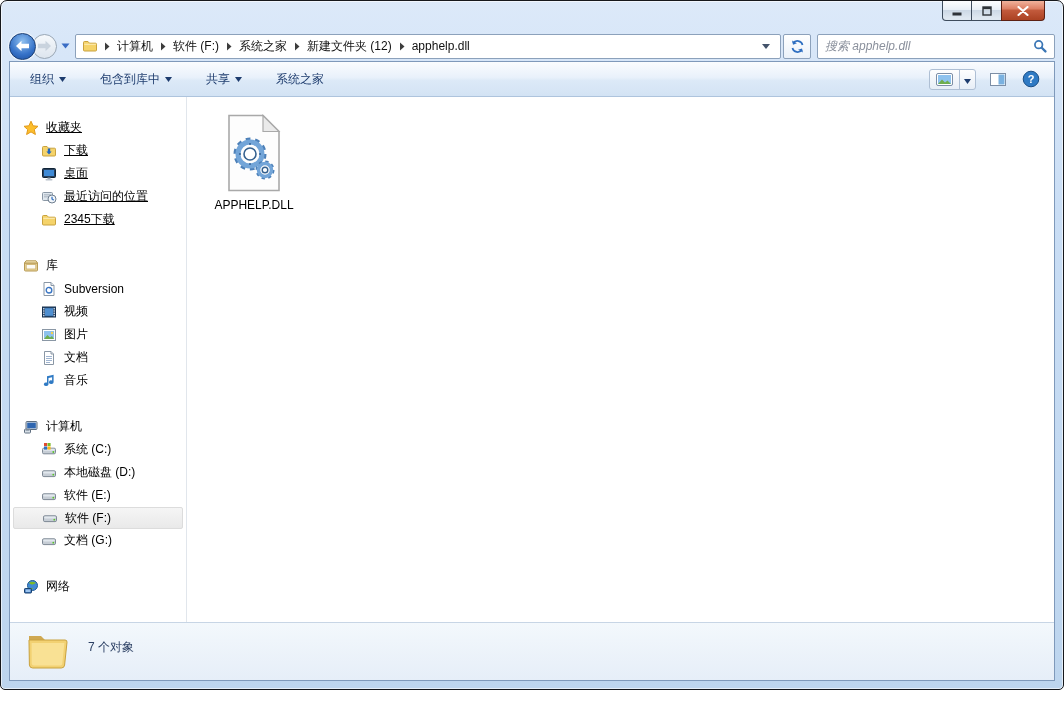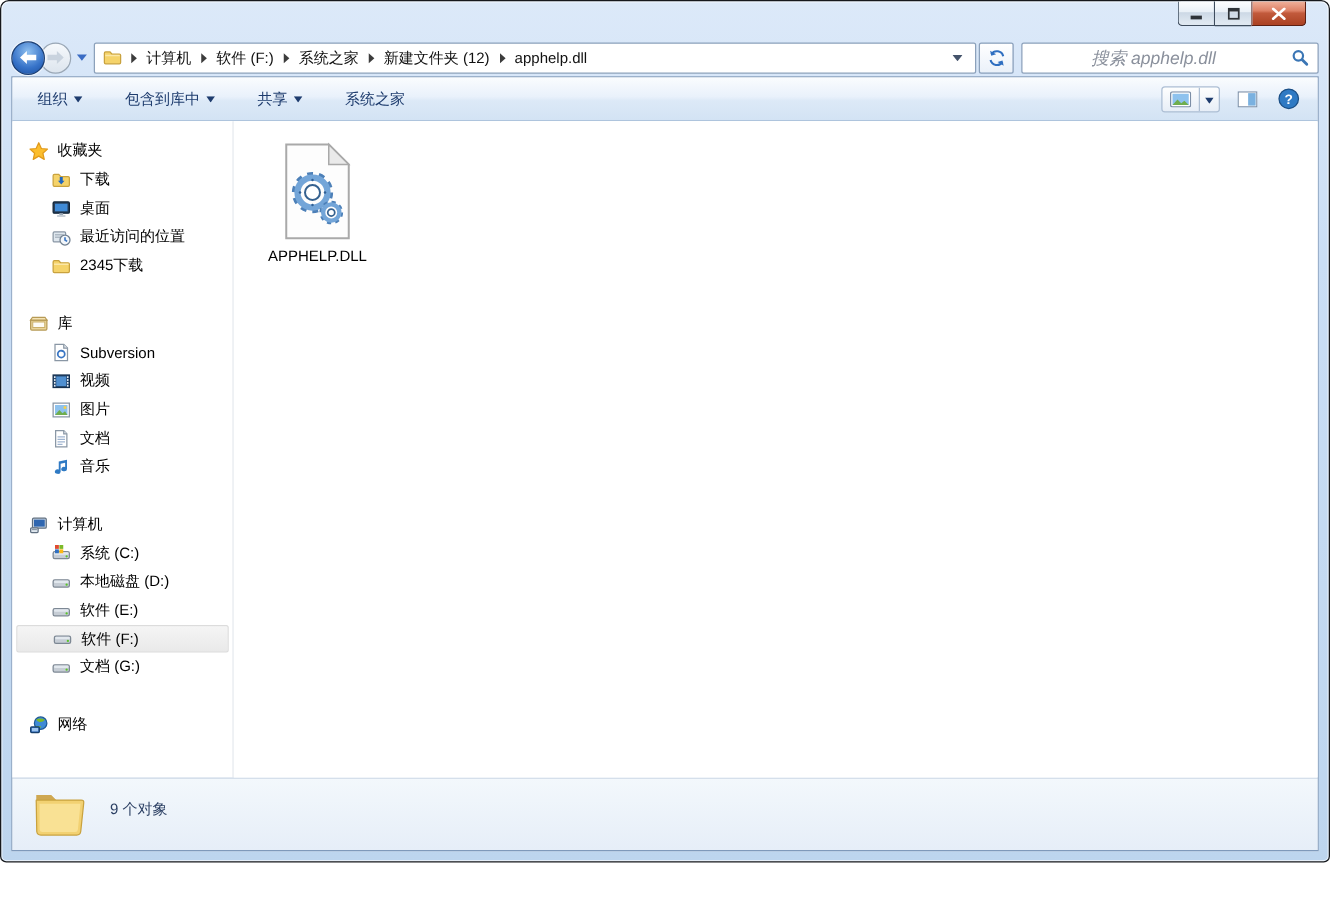--- a/index.html
+++ b/index.html
@@ -35,22 +35,22 @@
     display:flex;align-items:center;padding:0 4px;overflow:hidden;}
   .addr-folder{display:flex;align-items:center;margin:0 2px;}
   .crumbs{display:flex;align-items:center;flex:1;overflow:hidden;}
   .crumb-sep{display:flex;align-items:center;margin:0 4px;}
   .crumb{font-size:12px;color:#111;white-space:nowrap;padding:2px 3px;cursor:default;}
   .addr-dd{margin-left:auto;display:flex;align-items:center;padding:0 6px;}
   .refresh-btn{width:28px;height:25px;border:1px solid #8ca1bb;border-radius:2px;margin-left:2px;
     background:linear-gradient(#ffffff,#eaf1f9);display:flex;align-items:center;justify-content:center;flex:none;}
   .searchbox{width:238px;height:25px;border:1px solid #8ca1bb;border-radius:2px;background:#fff;
     margin-left:6px;display:flex;align-items:center;padding:0 7px;flex:none;}
-  .search-input{flex:1;border:none;outline:none;font-size:14px;font-style:italic;color:#1d4ed8;
-    font-family:"Liberation Sans","DejaVu Sans",sans-serif;background:transparent;min-width:0;margin-left:48px;}
+  .search-input{flex:1;border:none;outline:none;font-size:12px;font-style:italic;color:#1d4ed8;
+    font-family:"Liberation Sans","DejaVu Sans",sans-serif;background:transparent;min-width:0;}
   .search-input::placeholder{color:#8a909c;font-style:italic;}
 
   
   .client{flex:1;margin:0 8px 8px;border:1px solid #7f99ba;display:flex;flex-direction:column;min-height:0;background:#fff;}
 
   .toolbar{height:35px;flex:none;display:flex;align-items:center;
     background:linear-gradient(180deg,#fafcfe,#e9f1fb 45%,#dce9f7 55%,#d3e3f4);
     border-bottom:1px solid #aec4dd;padding:0 10px;}
   .tool-item{font-size:12px;color:#1e3c6e;display:flex;align-items:center;gap:5px;
     padding:4px 10px;border-radius:3px;cursor:default;white-space:nowrap;}
@@ -58,21 +58,21 @@
   .tool-right{margin-left:auto;display:flex;align-items:center;gap:12px;padding-right:2px;}
   .split-btn{display:flex;align-items:stretch;border:1px solid #aebfd4;border-radius:3px;
     background:linear-gradient(#fefefe,#e7eef7);overflow:hidden;}
   .split-main{padding:3px 6px;display:flex;align-items:center;}
   .split-arrow{width:16px;display:flex;align-items:center;justify-content:center;border-left:1px solid #aebfd4;}
   .flat-btn{display:flex;align-items:center;justify-content:center;padding:2px;}
 
   .main{flex:1;display:flex;min-height:0;background:#fff;}
   .sidebar{width:177px;flex:none;background:#fff;border-right:1px solid #e1e6ec;padding-top:10px;overflow:hidden;}
   .section{margin-top:23px;}
-  .section:first-child{margin-top:2px;}
+  .section:first-child{margin-top:9px;text-decoration:underline;}
   .tree-row{height:23px;display:flex;align-items:center;font-size:12px;color:#000;
     padding-left:13px;gap:7px;cursor:default;white-space:nowrap;}
   .tree-row.child{padding-left:31px;}
   .tree-row.selected{background:linear-gradient(#f5f5f5,#e9e9e9);border:1px solid #dcdcdc;
     border-radius:2px;margin:0 3px;padding-left:28px;height:22px;}
   .tree-row .icon{width:16px;height:16px;flex:none;display:flex;align-items:center;justify-content:center;}
 
   .content{flex:1;position:relative;background:#fff;}
   .file-tile{position:absolute;left:11px;top:13px;width:112px;display:flex;flex-direction:column;
     align-items:center;padding:3px 0;cursor:default;}
@@ -519,17 +519,17 @@
     </div>
 
     <div class="statusbar">
       <span class="icon" style="width:46px;height:44px;">
           <svg width="46" height="44" viewBox="0 0 46 44">
             <path d="M5 7 H17 L21 11 H41 V16 H5 Z" fill="#cfa852"></path>
             <path d="M5 11 H41 Q43.2 11 43 13.2 L40.6 36 Q40.3 39 37.3 39 H8.7 Q5.7 39 5.4 36 L5 13 Q4.9 11 5 11 Z" fill="#f2d172" stroke="#c9a23e"></path>
             <path d="M7.6 14 H40.4 L38.3 34.6 Q38.1 36.6 36.1 36.6 H9.9 Q7.9 36.6 7.7 34.6 Z" fill="#f9e194"></path>
           </svg>
         </span>
-      <span class="status-text">9 个对象</span>
+      <span class="status-text">7 个对象</span>
     </div>
 
   </div>
 </div>
 
 </body></html>

